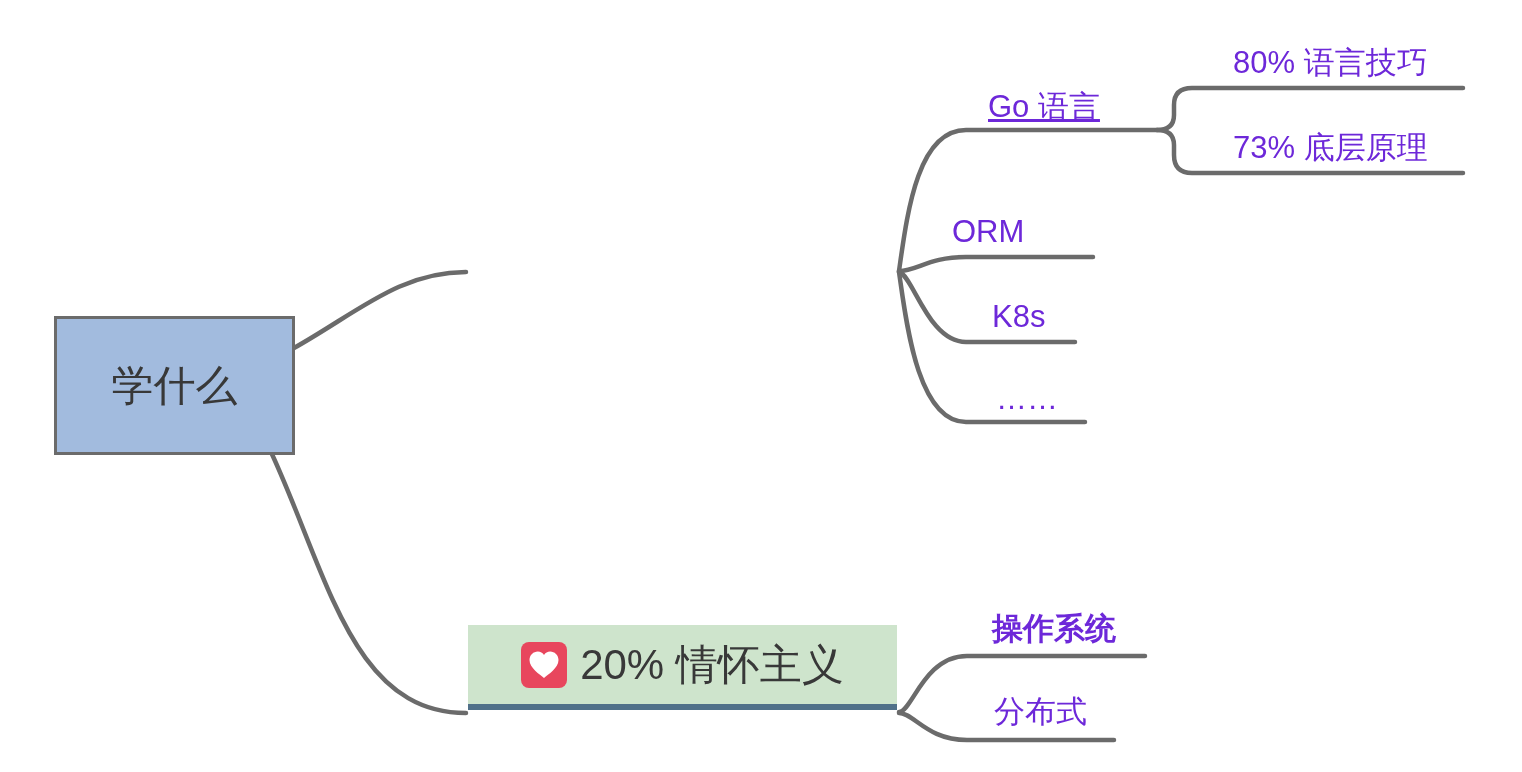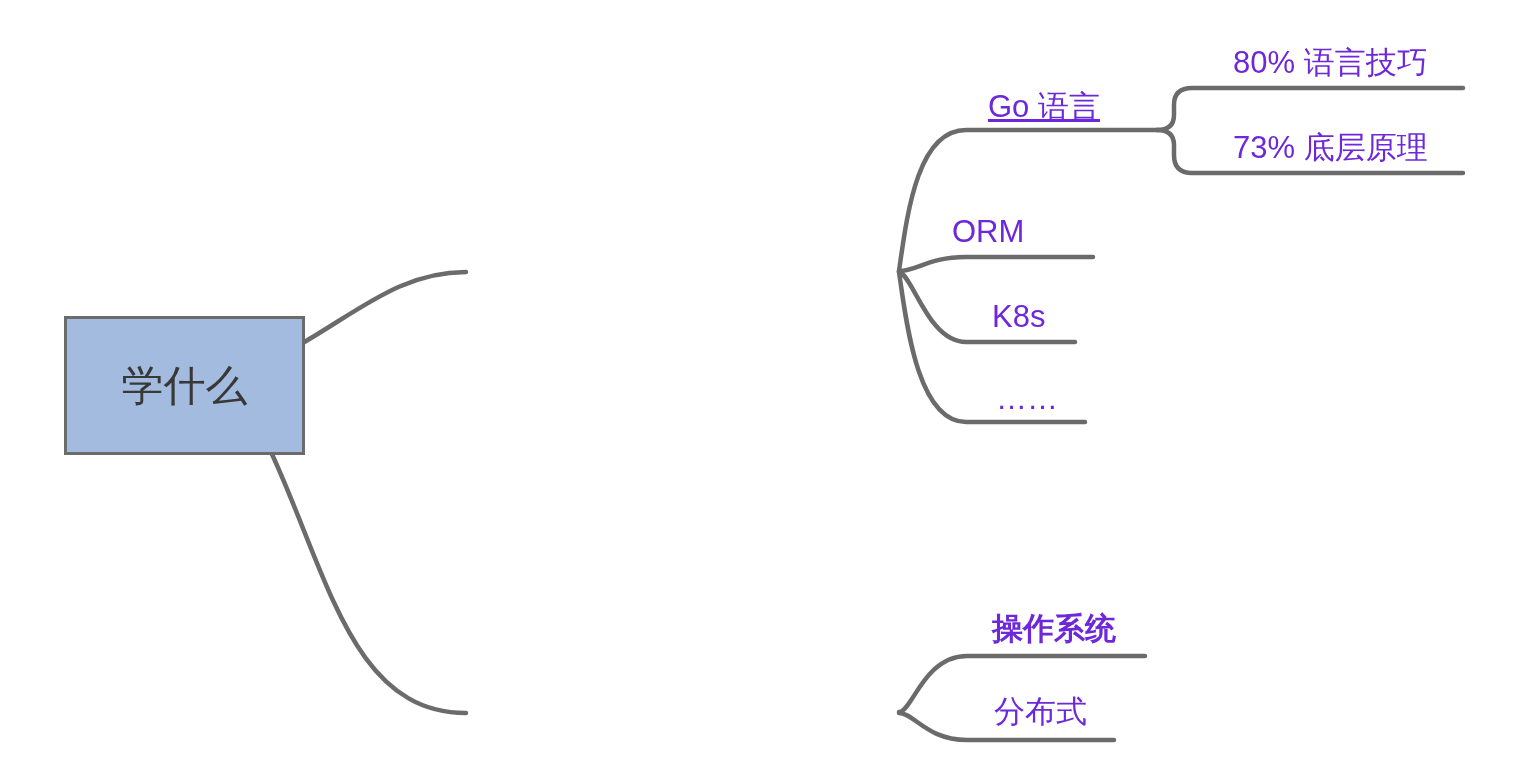--- a/index.html
+++ b/index.html
@@ -22,21 +22,21 @@
   }
   .node {
     position: absolute;
     display: flex;
     align-items: center;
     justify-content: center;
     box-sizing: border-box;
     color: #383838;
   }
   .root-node {
-    left: 64px;
+    left: 54px;
     top: 316px;
     width: 241px;
     height: 139px;
     background: #A2BBDE;
     border: 3px solid #6B6B6B;
     font-size: 42px;
   }
   .branch-node {
     left: 468px;
     width: 429px;
@@ -84,20 +84,27 @@
     <path d="M 899,272 C 906,320 917,422 966,422 L 1085,422"></path>
     <path d="M 899,712 C 912,712 924,656 967,656 L 1145,656"></path>
     <path d="M 899,713 C 914,713 927,740 967,740 L 1114,740"></path>
   </svg>
 
   <div class="node root-node">
     <span>学什么</span>
   </div>
 
 
+  <div class="node branch-node branch-2">
+    <svg class="icon" width="46" height="46" viewBox="0 0 46 46">
+      <rect width="46" height="46" rx="8" fill="#E8465D"></rect>
+      <path fill="#FFFFFF" d="M23,36 C19,32.5 8.5,26 8.5,18 C8.5,13 12.5,9.5 16.8,9.5 C19.4,9.5 21.8,10.9 23,13 C24.2,10.9 26.6,9.5 29.2,9.5 C33.5,9.5 37.5,13 37.5,18 C37.5,26 27,32.5 23,36 Z"></path>
+    </svg>
+    <span>20% 情怀主义</span>
+  </div>
 
   <div class="leaf leaf-go">Go 语言</div>
   <div class="leaf leaf-skill">80% 语言技巧</div>
   <div class="leaf leaf-principle">73% 底层原理</div>
   <div class="leaf leaf-orm">ORM</div>
   <div class="leaf leaf-k8s">K8s</div>
   <div class="leaf leaf-dots">……</div>
   <div class="leaf leaf-os">操作系统</div>
   <div class="leaf leaf-dist">分布式</div>
 

